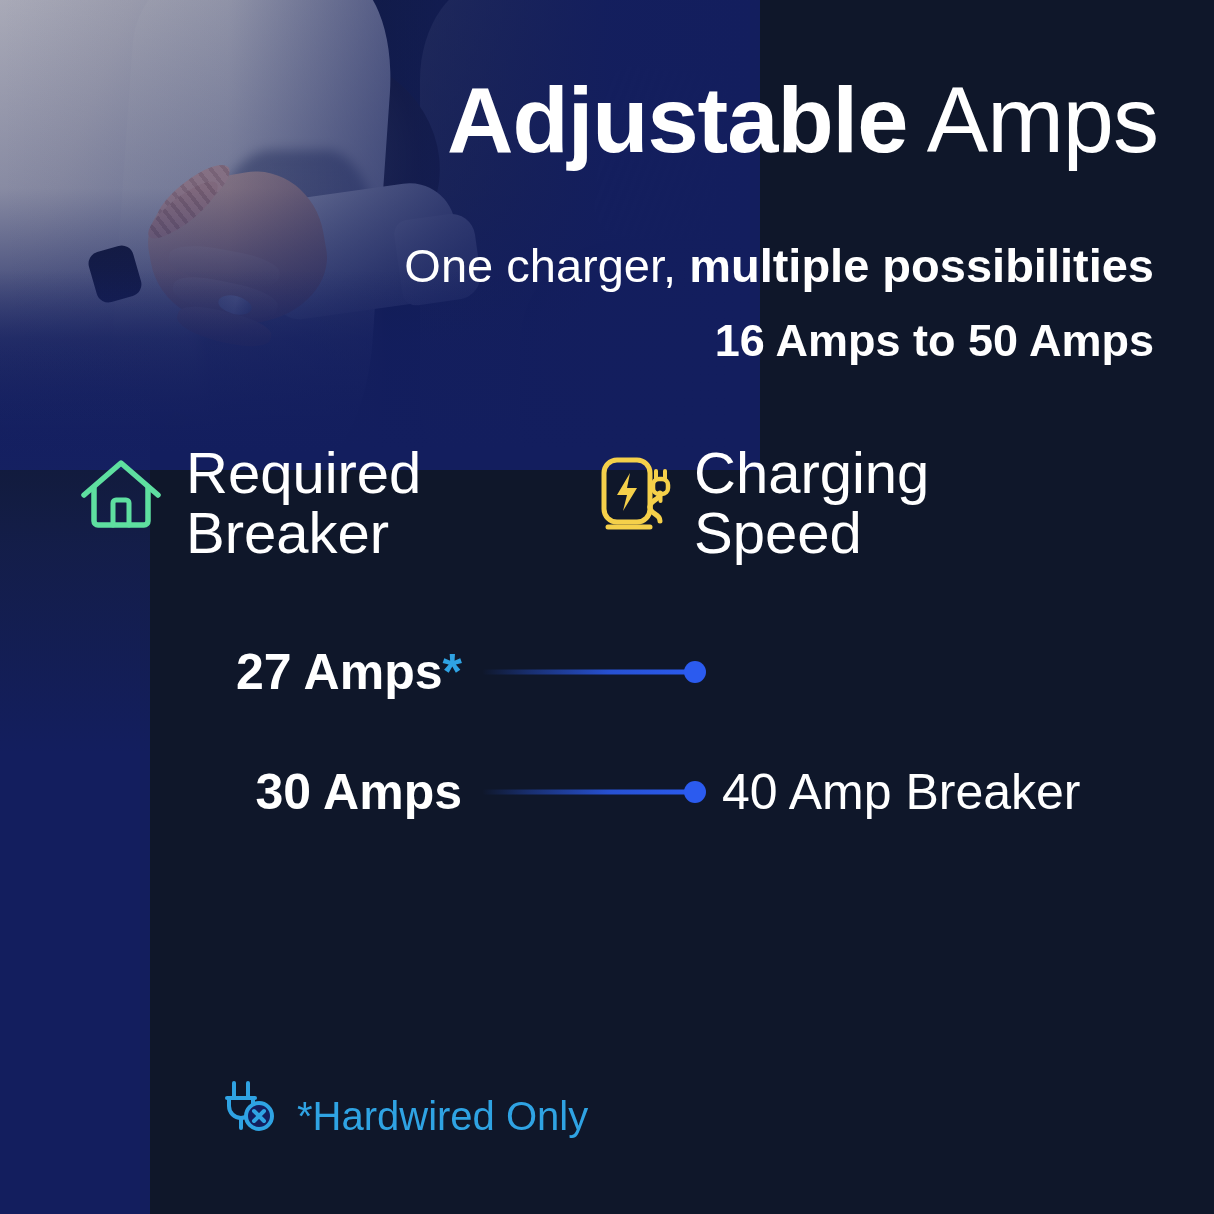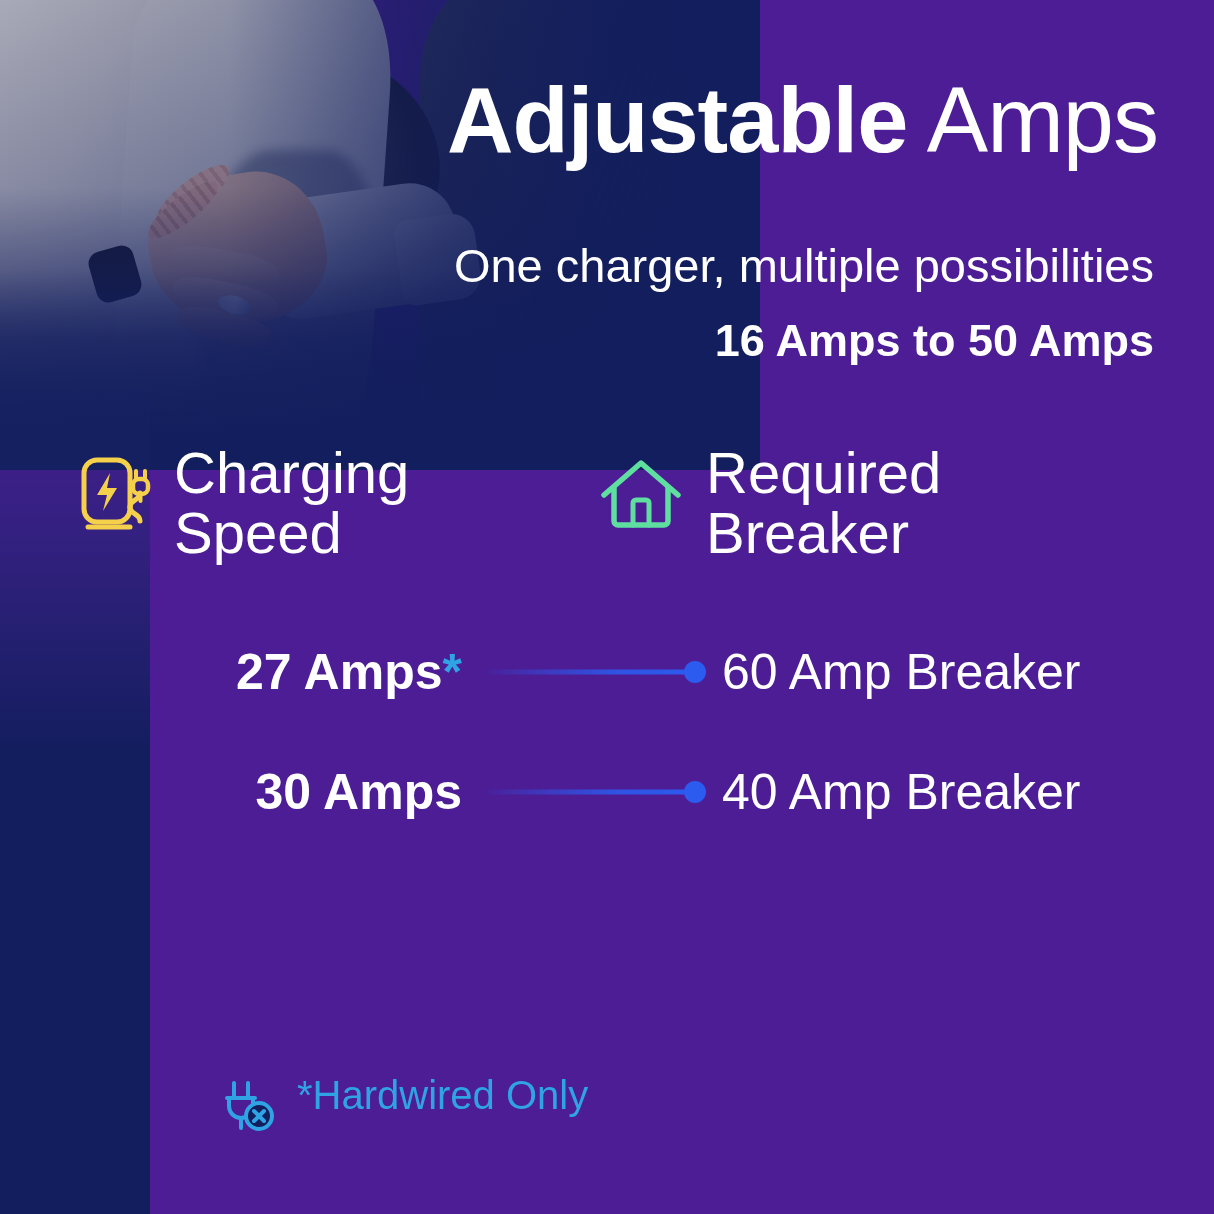--- a/index.html
+++ b/index.html
@@ -8,21 +8,21 @@
     font-family: "Liberation Sans", sans-serif;
     background:#131E5E;
     overflow:hidden;
     position:relative;
   }
 
   
   .canvas{
     position:absolute; inset:0;
     width:1214px; height:1214px;
-    background:#4c1d95;
+    background:#0f172a;
     overflow:hidden;
   }
 
   
   .tri-pattern{
     position:absolute; inset:0;
     opacity:.85;
   }
 
   
@@ -188,21 +188,21 @@
   .title span.light{ font-weight:400; }
 
   .subtitle{
     position:absolute; left:0; right:60px; top:240px;
     text-align:right;
     color:#ffffff;
     font-size:47px;
     line-height:1.12;
     white-space:nowrap;
   }
-  .subtitle .b{ font-weight:400; }
+  .subtitle .b{ font-weight:700; }
   .subtitle .n{ font-weight:400; }
 
   .subtitle2{
     position:absolute; left:0; right:60px; top:315px;
     text-align:right;
     color:#ffffff;
     font-size:45px;
     font-weight:700;
     white-space:nowrap;
   }
@@ -272,21 +272,21 @@
     font-size:50px;
     font-weight:400;
     white-space:nowrap;
     padding-left:10px;
   }
 
   
   .footnote{
     position:absolute;
     left:215px; top:1073px;
-    display:flex; align-items:flex-start; gap:20px;
+    display:flex; align-items:flex-end; gap:20px;
   }
   .footnote-text{
     color:#2FA3E3;
     font-size:40px;
     font-weight:400;
     white-space:nowrap;
   }
 </style>
 </head>
 <body>
@@ -355,62 +355,61 @@
 
   <div class="content">
 
     <div class="title"><b>Adjustable</b><span class="light"> Amps</span></div>
 
     <div class="subtitle"><span class="n">One charger, </span><span class="b">multiple possibilities</span></div>
     <div class="subtitle2">16 Amps to 50 Amps</div>
 
     <div class="headers">
 
+      <div class="hdr breaker">
+        <span class="hdr-icon">
+          <svg width="86" height="80" viewBox="0 0 86 80" fill="none">
+            <path d="M6 40 L43 8 L80 40" stroke="#5EDFA0" stroke-width="5.5" stroke-linecap="round" stroke-linejoin="round"></path>
+            <path d="M16 33 V66 A4 4 0 0 0 20 70 H66 A4 4 0 0 0 70 66 V33" stroke="#5EDFA0" stroke-width="5.5" stroke-linecap="round" stroke-linejoin="round"></path>
+            <path d="M35 70 V48 A3 3 0 0 1 38 45 H48 A3 3 0 0 1 51 48 V70" stroke="#5EDFA0" stroke-width="5" stroke-linecap="round" stroke-linejoin="round"></path>
+          </svg>
+        </span>
+        <span class="hdr-text">Required
+Breaker</span>
+      </div>
+
       <div class="hdr speed">
         <span class="hdr-icon">
           <svg width="74" height="80" viewBox="0 0 74 80" fill="none">
             <rect x="6" y="5" width="46" height="62" rx="13" stroke="#F5D04A" stroke-width="5"></rect>
             <path d="M10 72 H52" stroke="#F5D04A" stroke-width="5" stroke-linecap="round"></path>
             <path d="M32 18 L19 40 H29 L25 56 L39 33 H29 Z" fill="#F5D04A"></path>
             <path d="M52 52 C52 44 62 46 62 38" stroke="#F5D04A" stroke-width="5" fill="none" stroke-linecap="round"></path>
             <path d="M52 52 C52 60 62 58 62 66" stroke="#F5D04A" stroke-width="5" fill="none" stroke-linecap="round"></path>
             <rect x="55" y="24" width="15" height="15" rx="6" stroke="#F5D04A" stroke-width="4.5"></rect>
             <path d="M58 16 V24" stroke="#F5D04A" stroke-width="4" stroke-linecap="round"></path>
             <path d="M67 16 V24" stroke="#F5D04A" stroke-width="4" stroke-linecap="round"></path>
             <path d="M62.5 39 V46" stroke="#F5D04A" stroke-width="4" stroke-linecap="round"></path>
           </svg>
         </span>
         <span class="hdr-text">Charging
 Speed</span>
       </div>
 
-      <div class="hdr breaker">
-        <span class="hdr-icon">
-          <svg width="86" height="80" viewBox="0 0 86 80" fill="none">
-            <path d="M6 40 L43 8 L80 40" stroke="#5EDFA0" stroke-width="5.5" stroke-linecap="round" stroke-linejoin="round"></path>
-            <path d="M16 33 V66 A4 4 0 0 0 20 70 H66 A4 4 0 0 0 70 66 V33" stroke="#5EDFA0" stroke-width="5.5" stroke-linecap="round" stroke-linejoin="round"></path>
-            <path d="M35 70 V48 A3 3 0 0 1 38 45 H48 A3 3 0 0 1 51 48 V70" stroke="#5EDFA0" stroke-width="5" stroke-linecap="round" stroke-linejoin="round"></path>
-          </svg>
-        </span>
-        <span class="hdr-text">Required
-Breaker</span>
-      </div>
-
     </div>
 
     <div class="rows">
 
 
       <div class="row">
         <div class="row-left"><span>27 Amps</span><span class="star">*</span></div>
         <div class="connector">
           <span class="conn-line"></span>
           <span class="conn-dot"></span>
         </div>
-        <div class="row-right">60 Amp Breaker</div>
       </div>
 
       <div class="row">
         <div class="row-left"><span>30 Amps</span><span class="star"></span></div>
         <div class="connector">
           <span class="conn-line"></span>
           <span class="conn-dot"></span>
         </div>
         <div class="row-right">40 Amp Breaker</div>
       </div>

